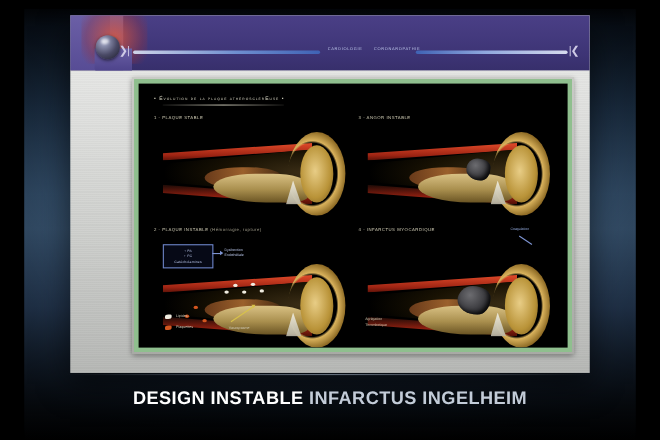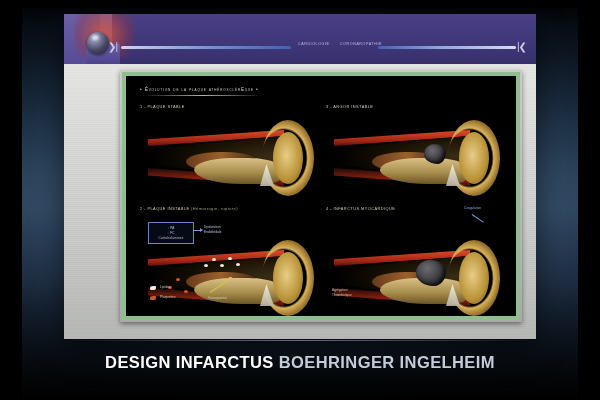--- a/index.html
+++ b/index.html
@@ -390,18 +390,18 @@
     </div>
   </div>
 
   <div class="edge-l"></div>
   <div class="edge-r"></div>
   <div class="edge-t"></div>
 
   <div class="caption">
     <div class="cap-rule"></div>
     <div class="cap1">
-      <span>DESIGN INFARCTUS</span>
-      <span class="dim">BOEHRINGER INGELHEIM</span>
+      <span>DESIGN INSTABLE</span>
+      <span class="dim">INFARCTUS INGELHEIM</span>
     </div>
   </div>
 
 </div>
 
 </body></html>

